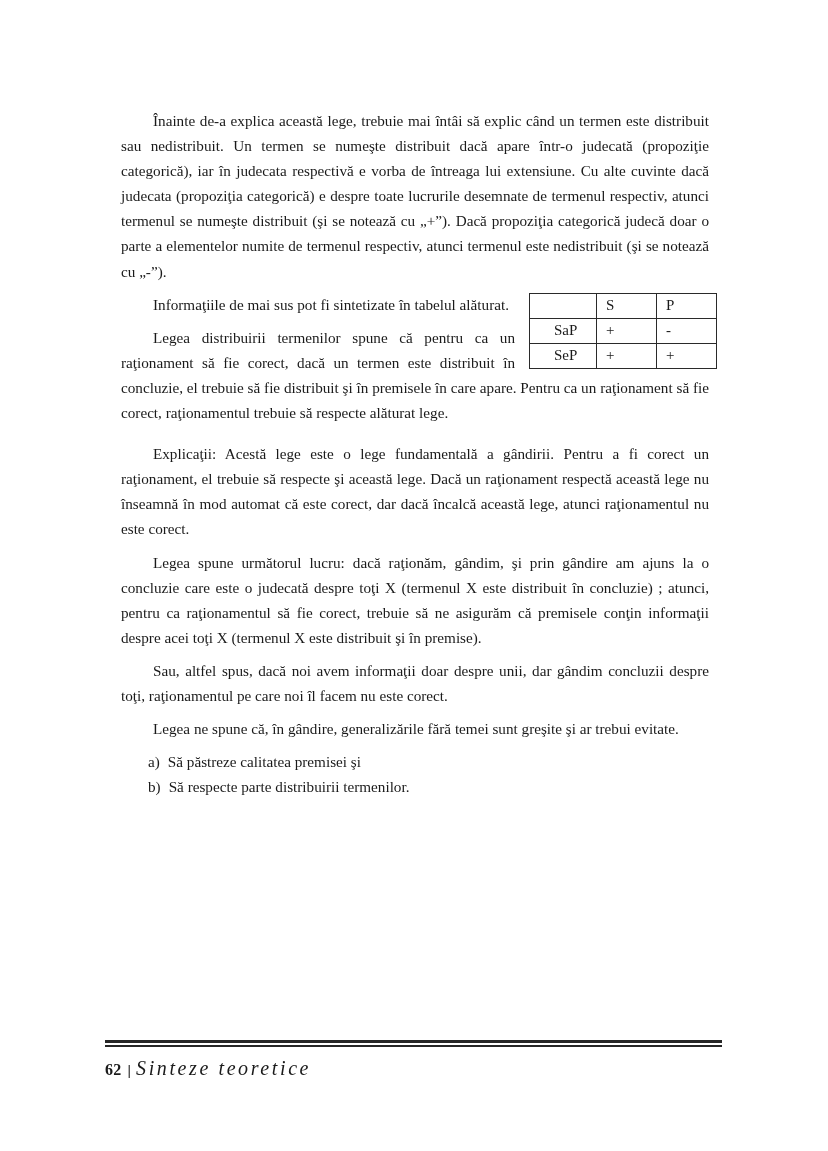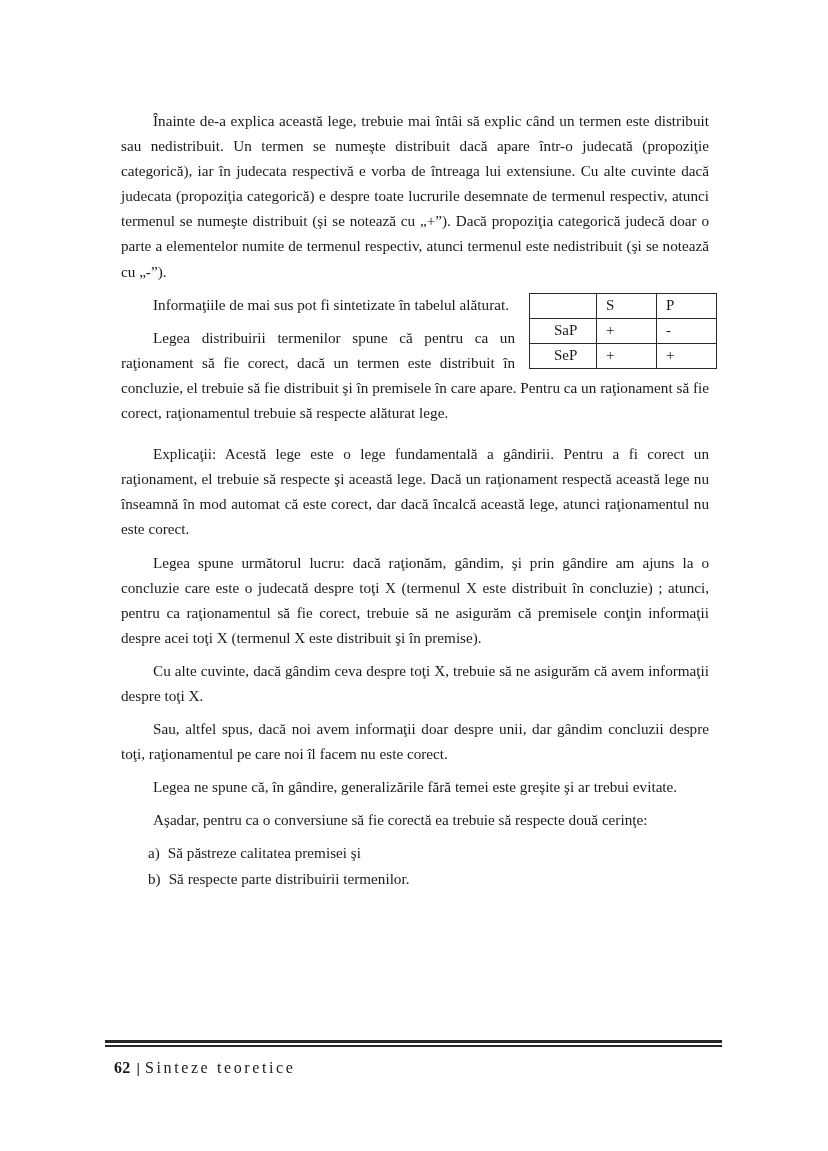--- a/index.html
+++ b/index.html
@@ -109,29 +109,29 @@
   .footer-text {
     margin-top: 11px;
     font-size: 15.5px;
     line-height: 20px;
     white-space: nowrap;
   }
   .footer-page {
     font-weight: bold;
     font-size: 16px;
     letter-spacing: 0.3px;
-    margin-left: 9px;
   }
   .footer-sep {
     font-weight: bold;
     padding: 0 5px 0 6px;
   }
   .footer-title {
+    font-style: italic;
     letter-spacing: 2.6px;
-    font-size: 16px;
+    font-size: 20px;
   }
 
   .clearfix::after { content: ""; display: table; clear: both; }
 </style>
 </head>
 <body>
 
 <div class="page">
 
   <div class="content">
@@ -162,24 +162,22 @@
       </table>
     </div>
 
     <p class="para">Informaţiile de mai sus pot fi sintetizate în tabelul alăturat.</p>
     <p class="para">Legea distribuirii termenilor spune că pentru ca un raţionament să fie corect, dacă un termen este distribuit în concluzie, el trebuie să fie distribuit şi în premisele în care apare. Pentru ca un raţionament să fie corect, raţionamentul trebuie să respecte alăturat lege.</p>
 
     <div class="clearfix"></div>
 
     <p class="para">Explicaţii: Acestă lege este o lege fundamentală a gândirii. Pentru a fi corect un raţionament, el trebuie să respecte şi această lege. Dacă un raţionament respectă această lege nu înseamnă în mod automat că este corect, dar dacă încalcă această lege, atunci raţionamentul nu este corect.</p>
     <p class="para"> Legea spune următorul lucru: dacă raţionăm, gândim, şi prin gândire am ajuns la o concluzie care este o judecată despre toţi X (termenul X este distribuit în concluzie) ; atunci, pentru ca raţionamentul să fie corect, trebuie să ne asigurăm că premisele conţin informaţii despre acei toţi X (termenul X este distribuit şi în premise).</p>
-    <p class="para">Cu alte cuvinte, dacă gândim ceva despre toţi X, trebuie să ne asigurăm că avem informaţii despre toţi X.</p>
     <p class="para">Sau, altfel spus, dacă noi avem informaţii doar despre unii, dar gândim concluzii despre toţi, raţionamentul pe care noi îl facem nu este corect.</p>
-    <p class="para">Legea ne spune că, în gândire, generalizările fără temei este greşite şi ar trebui evitate.</p>
-    <p class="para">Aşadar, pentru ca o conversiune să fie corectă ea trebuie să respecte două cerinţe:</p>
+    <p class="para">Legea ne spune că, în gândire, generalizările fără temei sunt greşite şi ar trebui evitate.</p>
 
     <ul class="list-block">
       <li>
         <span class="marker">a)</span>
         <span class="itemtext">Să păstreze calitatea premisei şi</span>
       </li>
       <li>
         <span class="marker">b)</span>
         <span class="itemtext">Să respecte parte distribuirii termenilor.</span>
       </li>

